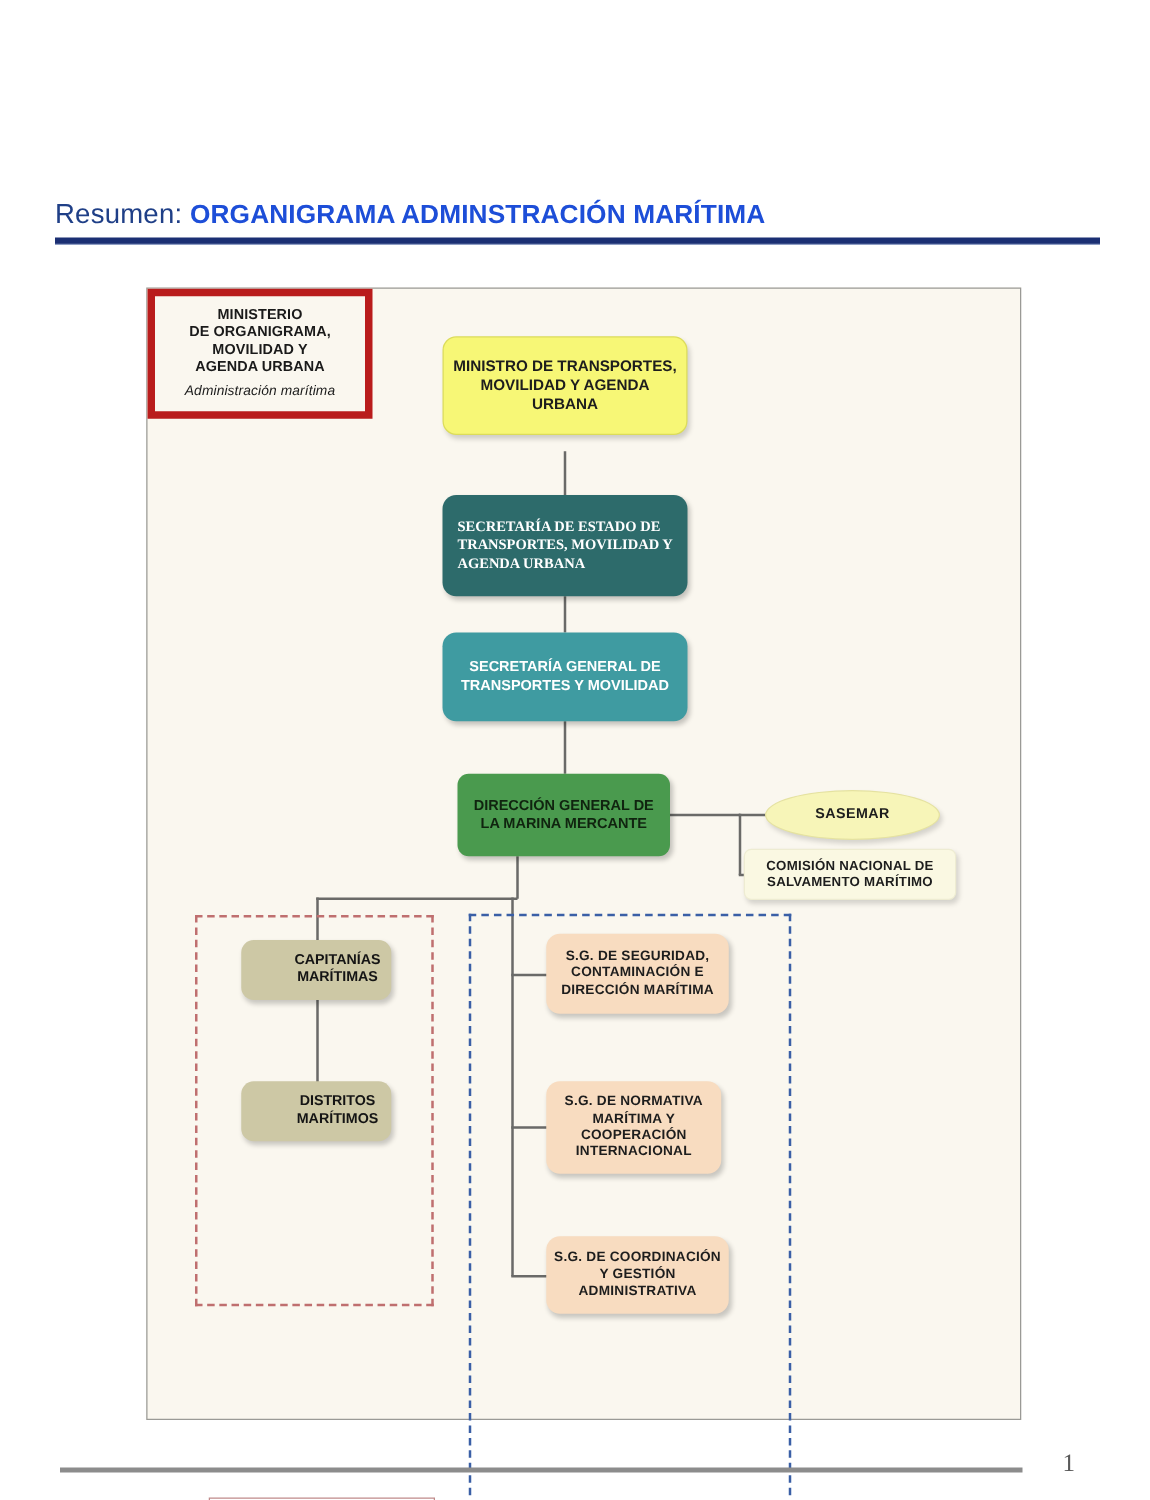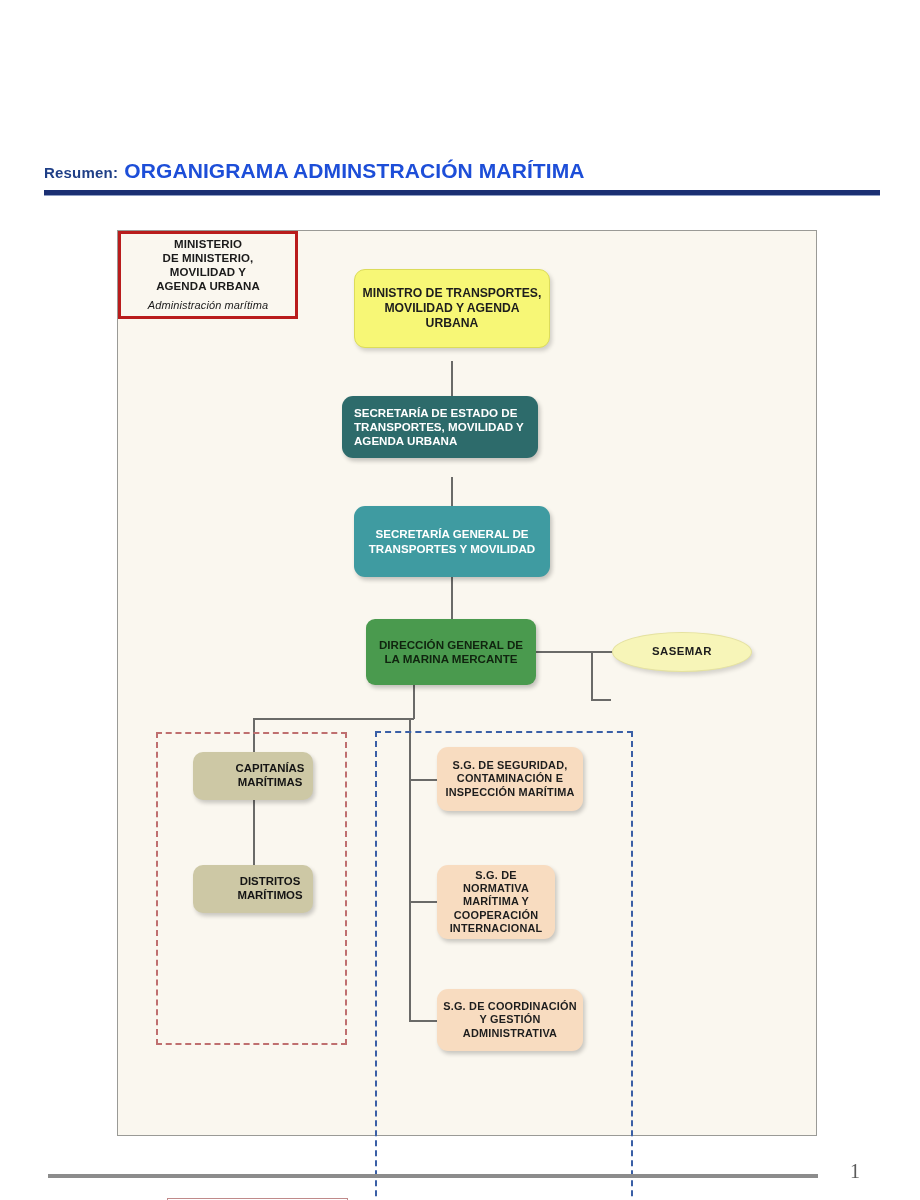--- a/index.html
+++ b/index.html
@@ -14,21 +14,21 @@
   
   #page-header{
     position:absolute;left:44px;top:156px;width:836px;height:42px;
   }
   #page-header .title-line{
     white-space:nowrap;
     line-height:30px;
     font-size:22px;
   }
   .title-resumen{
-    color:#1f3f87;font-weight:700;font-size:15px;letter-spacing:0.2px;
+    color:#1f3f87;font-weight:400;font-size:22px;letter-spacing:0.2px;
   }
   .title-main{
     color:#1d4ed8;font-weight:bold;font-size:21px;letter-spacing:0.1px;
   }
   #header-rule{
     position:absolute;left:44px;top:190px;width:836px;height:5px;
     background:#1b2f73;
     border-bottom:1px solid #8f9ec4;
   }
 
@@ -44,46 +44,47 @@
   .node{
     position:absolute;box-sizing:border-box;
     display:flex;align-items:center;justify-content:center;
     text-align:center;font-weight:bold;
     line-height:1.22;
     padding:4px 6px;
   }
 
   
   #box-ministerio{
-    left:0px;top:0px;width:180px;height:88px;
-    background:#faf7ef;border:3px solid #b91c1c;
+    left:0px;top:0px;width:180px;height:104px;
+    background:#faf7ef;border:6px solid #b91c1c;
     flex-direction:column;justify-content:center;
     color:#1a1a1a;font-size:11.5px;letter-spacing:0.1px;
   }
   #box-ministerio .m-line{display:block;}
   #box-ministerio .m-sub{
     font-style:italic;font-weight:normal;font-size:11px;margin-top:6px;
     letter-spacing:0.1px;
   }
 
   
   #box-ministro{
     left:236px;top:38px;width:196px;height:79px;
     background:#f7f776;border:1px solid #dcdc5a;border-radius:11px;
     color:#1d1d1d;font-size:12.2px;
     box-shadow:2px 3px 4px rgba(0,0,0,0.17);
   }
 
   
   #box-sec-estado{
-    left:224px;top:165px;width:196px;height:62px;
+    left:236px;top:165px;width:196px;height:81px;
     background:#2d6b6b;border-radius:11px;
     color:#ffffff;font-size:11.6px;
     justify-content:flex-start;text-align:left;padding-left:12px;
     box-shadow:2px 3px 4px rgba(0,0,0,0.22);
+    font-family:Liberation Serif, serif;
   }
 
   
   #box-sec-general{
     left:236px;top:275px;width:196px;height:71px;
     background:#3f9ba1;border-radius:11px;
     color:#ffffff;font-size:11.6px;
     box-shadow:2px 3px 4px rgba(0,0,0,0.22);
   }
 
@@ -119,21 +120,21 @@
   }
   #box-capitanias{left:75px;top:521px;width:120px;height:48px;}
   #box-distritos{left:75px;top:634px;width:120px;height:48px;}
 
   
   .peach{
     background:#f8dcc0;border-radius:11px;color:#1d1d1d;font-size:10.9px;
     box-shadow:2px 3px 4px rgba(0,0,0,0.2);letter-spacing:0.2px;
   }
   #box-sg-seguridad{left:319px;top:516px;width:146px;height:64px;}
-  #box-sg-normativa{left:319px;top:634px;width:118px;height:74px;}
+  #box-sg-normativa{left:319px;top:634px;width:140px;height:74px;}
   #box-sg-coordinacion{left:319px;top:758px;width:146px;height:62px;}
 
   
   .group-frame{position:absolute;box-sizing:border-box;}
   #group-perifericos{
     left:38px;top:501px;width:191px;height:313px;
     border:2px dashed #bf6f6f;
   }
   #group-centrales{
     left:257px;top:500px;width:258px;height:615px;
@@ -202,36 +203,37 @@
   <div class="conn conn-v" style="left:291px;top:487px;height:303px;"></div>
   <div class="conn conn-h" style="left:291px;top:548px;width:29px;"></div>
   <div class="conn conn-h" style="left:291px;top:670px;width:29px;"></div>
   <div class="conn conn-h" style="left:291px;top:789px;width:29px;"></div>
 
   <div class="group-frame" id="group-perifericos"></div>
   <div class="group-frame" id="group-centrales"></div>
 
   <div class="node" id="box-ministerio">
     <span class="m-line">MINISTERIO</span>
-    <span class="m-line">DE MINISTERIO,</span>
+    <span class="m-line">DE ORGANIGRAMA,</span>
     <span class="m-line">MOVILIDAD Y</span>
     <span class="m-line">AGENDA URBANA</span>
     <span class="m-sub">Administración marítima</span>
   </div>
 
   <div class="node" id="box-ministro">MINISTRO DE TRANSPORTES, MOVILIDAD Y AGENDA URBANA</div>
   <div class="node" id="box-sec-estado">SECRETARÍA DE ESTADO DE TRANSPORTES, MOVILIDAD Y AGENDA URBANA</div>
   <div class="node" id="box-dgmm">DIRECCIÓN GENERAL DE LA MARINA MERCANTE</div>
   <div class="node" id="box-sec-general">SECRETARÍA GENERAL DE TRANSPORTES Y MOVILIDAD</div>
   <div class="node" id="box-sasemar">SASEMAR</div>
+  <div class="node" id="box-comision">COMISIÓN NACIONAL DE SALVAMENTO MARÍTIMO</div>
 
   <div class="node khaki" id="box-capitanias">CAPITANÍAS MARÍTIMAS</div>
   <div class="node khaki" id="box-distritos">DISTRITOS MARÍTIMOS</div>
 
-  <div class="node peach" id="box-sg-seguridad">S.G. DE SEGURIDAD, CONTAMINACIÓN E INSPECCIÓN MARÍTIMA</div>
+  <div class="node peach" id="box-sg-seguridad">S.G. DE SEGURIDAD, CONTAMINACIÓN E DIRECCIÓN MARÍTIMA</div>
   <div class="node peach" id="box-sg-normativa">S.G. DE NORMATIVA MARÍTIMA Y COOPERACIÓN INTERNACIONAL</div>
   <div class="node peach" id="box-sg-coordinacion">S.G. DE COORDINACIÓN Y GESTIÓN ADMINISTRATIVA</div>
 
   <div class="group-label" id="label-perifericos">SERVICIOS PERIFÉRICOS</div>
 
 </div>
 
 <div id="footer-rule"></div>
 <div id="page-number">1</div>
 <div id="footer-cut-text"></div>

